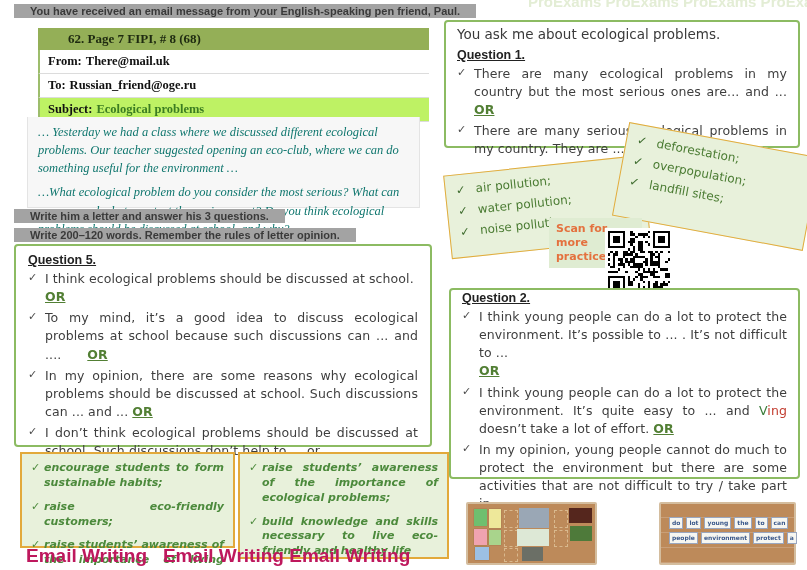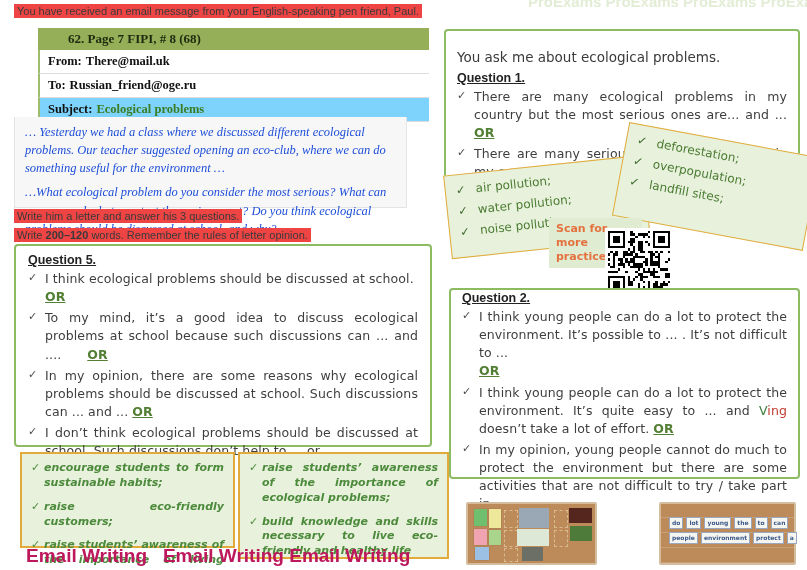--- a/index.html
+++ b/index.html
@@ -1,35 +1,35 @@
 <!DOCTYPE html>
 <html><head>
 <meta charset="utf-8">
 <style>
   html,body{margin:0;padding:0;background:#fff;}
   #page{position:relative;width:807px;height:570px;background:#ffffff;overflow:hidden;
         font-family:"Liberation Sans",sans-serif;color:#333;}
 
   .note-line{position:absolute;font-size:11px;color:#3a3a3a;}
-  .note-line .hl{background:#ef4444;padding:1px 3px;}
+  .note-line .hl{background:#a3a3a3;padding:1px 16px;font-weight:bold;}
 
   
   #email-table{position:absolute;left:14px;top:28px;width:391px;padding-left:24px;}
   .eml-header{height:22px;line-height:22px;background:#94af57;color:#1e2a10;
               font-family:"Liberation Serif",serif;font-weight:bold;font-size:13px;padding-left:30px;}
   .eml-row{height:23px;line-height:23px;background:#fff;border-bottom:1px solid #dcdcdc;
            border-left:2px solid #9dbd6c;padding-left:8px;
            font-family:"Liberation Serif",serif;font-weight:bold;font-size:12.5px;color:#111;}
-  .eml-row.subject{background:#7dd3fc;}
+  .eml-row.subject{background:#bef264;}
   .eml-row .subj-val{color:#3b7d22;margin-left:4px;}
   .eml-row .fld-val{margin-left:4px;}
-  #email-body{position:absolute;left:14px;top:117px;width:371px;height:80px;background:#f7f7f7;
+  #email-body{position:absolute;left:27px;top:117px;width:371px;height:80px;background:#f7f7f7;
               border-left:1px solid #e4e4e4;border-bottom:1px solid #e4e4e4;border-right:1px solid #e4e4e4;
               padding:4px 10px 6px 10px;font-family:"Liberation Serif",serif;font-style:italic;
-              font-size:12.5px;line-height:1.45;color:#1d4ed8;}
+              font-size:12.5px;line-height:1.45;color:#0f766e;}
   #email-body p{margin:2px 0 6px 0;}
 
   
   .qbox{position:absolute;border:2px solid #8cbb62;border-radius:4px;background:#fff;
         font-family:"DejaVu Sans",sans-serif;color:#3e3e3e;}
   .qtitle{font-family:"Liberation Sans",sans-serif;font-weight:bold;font-size:12.5px;
           color:#222;text-decoration:underline;margin-bottom:3px;}
   .qitem{display:flex;margin-bottom:3px;}
   .chk{width:17px;flex:0 0 17px;font-size:11px;color:#4a4a4a;padding-top:1px;}
   .qtext{flex:1;font-size:12.5px;line-height:1.45;text-align:justify;letter-spacing:0.1px;}
@@ -151,21 +151,21 @@
     <div class="yitem">
         <span class="ychk">✓</span>
         <div class="ytext">raise students’ awareness of the importance of ecological problems;</div>
       </div>
     <div class="yitem">
         <span class="ychk">✓</span>
         <div class="ytext">build knowledge and skills necessary to live eco-friendly and healthy life</div>
       </div>
   </div>
 
-  <div class="qbox" id="q1-box" style="left:444px;top:20px;width:330px;height:120px;padding:16px 11px;margin-top:9px;">
+  <div class="qbox" id="q1-box" style="left:444px;top:20px;width:330px;height:120px;padding:2px 11px;">
     <div class="hand-intro">You ask me about ecological problems.</div>
     <div class="qtitle">Question 1.</div>
     <div class="qitem">
       <span class="chk">✓</span>
       <div class="qtext"><span>There are many ecological problems in my country but the most serious ones are... and ...</span> <span class="or">OR</span></div>
     </div>
     <div class="qitem">
       <span class="chk">✓</span>
       <div class="qtext"><span>There are many serious ecological problems in my country. They are ...., .... and ... .</span></div>
     </div>

